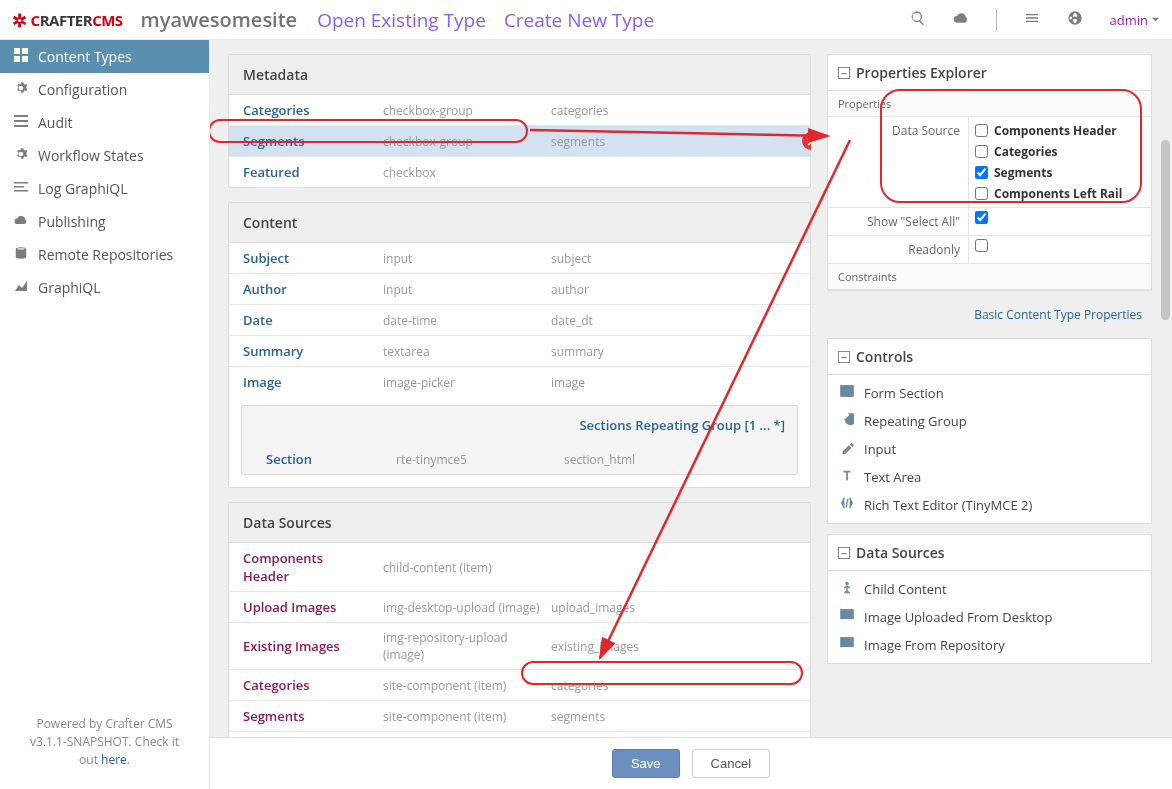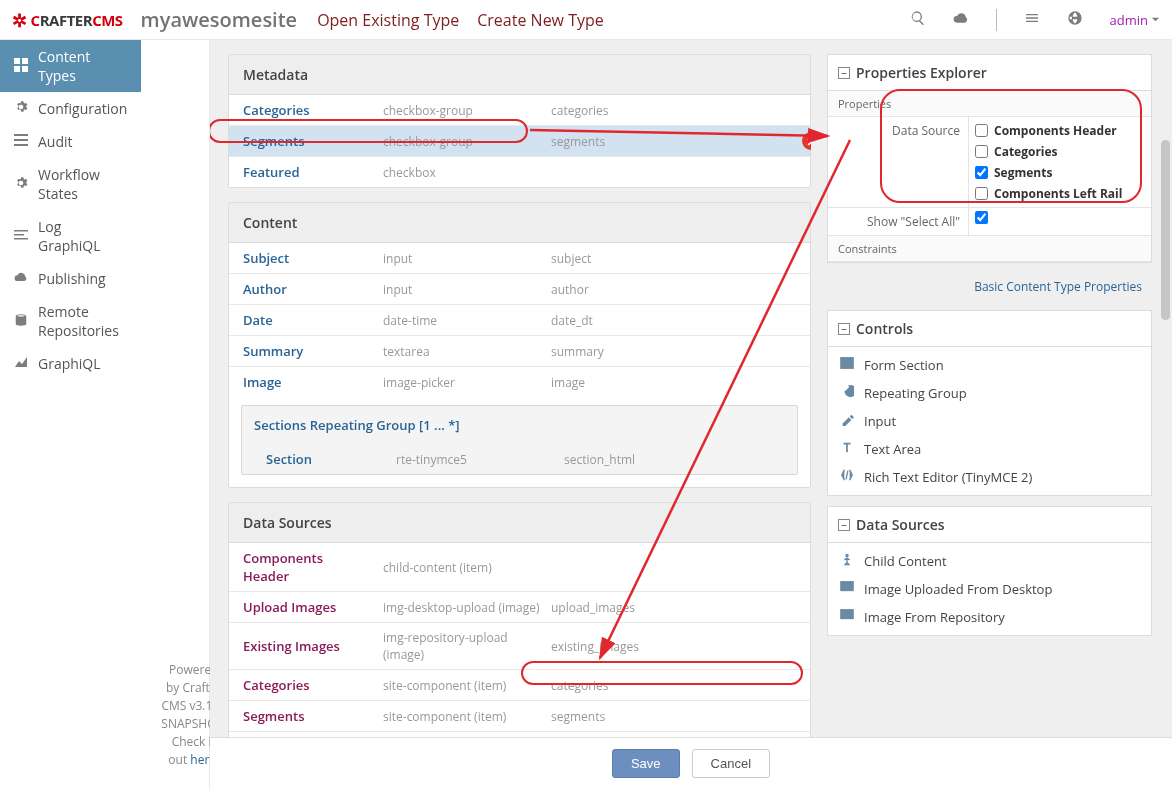--- a/index.html
+++ b/index.html
@@ -3,28 +3,28 @@
 <meta charset="utf-8">
 <style>
 * { box-sizing: border-box; margin: 0; padding: 0; }
 body { font-family: "Open Sans", -apple-system, Helvetica, Arial, sans-serif; font-size: 13px; color: #333; background: #fff; overflow: hidden; }
 .topbar { height: 40px; display: flex; align-items: center; padding: 0 12px; border-bottom: 1px solid #e8e8e8; background: #fff; }
 .logo { display: flex; align-items: center; gap: 4px; font-weight: bold; font-size: 15px; margin-right: 18px; letter-spacing: -0.5px; }
 .logo .gear { color: #d4000f; font-size: 18px; }
 .logo .c { color: #d4000f; }
 .logo .rest { color: #3a3a3a; }
 .sitename { font-size: 20px; color: #737373; font-weight: 600; margin-right: 20px; }
-.toplink { color: #7f1d1d; font-size: 16px; margin-right: 18px; cursor: pointer; }
+.toplink { color: #8b5cf6; font-size: 19px; margin-right: 18px; cursor: pointer; }
 .topbar-right { margin-left: auto; display: flex; align-items: center; gap: 27px; color: #a21caf; }
 .topbar-right .divider { width: 1px; height: 22px; background: #bbb; }
 .admin { cursor: pointer; display: flex; align-items: center; gap: 3px; }
 .icn { width: 16px; height: 16px; display: inline-block; }
 
 .app { display: flex; height: calc(789px - 40px); }
-.sidebar { width: 210px; border-right: 1px solid #e8e8e8; background: #fff; display: flex; flex-direction: row; }
+.sidebar { width: 210px; border-right: 1px solid #e8e8e8; background: #fff; display: flex; flex-direction: column; }
 .nav-item { display: flex; align-items: center; gap: 10px; padding: 7px 14px; color: #555; cursor: pointer; font-size: 14px; }
 .nav-item.active { background: #5b8fb0; color: #fff; }
 .nav-item.active svg path, .nav-item.active svg rect { fill: #fff; }
 .nav-item svg path, .nav-item svg rect { fill: #7d7d7d; }
 .footer { margin-top: auto; padding: 14px 20px 20px; font-size: 12px; color: #888; line-height: 1.5; text-align: center; }
 .footer a { color: #2a6496; }
 
 .main { flex: 1; background: #efefef; padding: 14px 10px 0 18px; position: relative; overflow: hidden; }
 .main-inner { display: flex; gap: 16px; height: 100%; }
 .form-col { flex: 1; overflow-y: auto; padding-bottom: 70px; }
@@ -36,21 +36,21 @@
 .frow { display: flex; align-items: center; border-bottom: 1px solid #e8e8e8; font-size: 13px; min-height: 30px; position: relative; }
 .frow:last-child { border-bottom: none; }
 .frow .name { width: 150px; padding: 6px 10px 6px 14px; color: #2a6496; font-weight: 600; cursor: pointer; }
 .frow .name.ds { color: #8b1a5a; }
 .frow .type { width: 168px; padding: 6px 4px; color: #999; font-size: 12px; }
 .frow .var { flex: 1; padding: 6px 4px; color: #999; font-size: 12px; }
 .frow.selected { background: #d2e2f0; }
 .frow .delete-badge { position: absolute; right: -10px; top: 50%; transform: translateY(-50%); width: 18px; height: 18px; background: #e4342c; border-radius: 50%; display: flex; align-items: center; justify-content: center; color: #fff; font-size: 11px; font-weight: bold; cursor: pointer; }
 
 .nested { margin: 8px 12px 12px; border: 1px solid #d8d8d8; background: #f4f4f4; border-radius: 2px; }
-.nested .nested-head { padding: 10px 12px; color: #2a6496; font-weight: 600; font-size: 13px; cursor: pointer; }
+.nested .nested-head { padding: 10px 12px; color: #2a6496; font-weight: 600; font-size: 13px; cursor: pointer; text-align: right; }
 
 .prop-panel { border: 1px solid #dcdcdc; background: #fff; }
 .prop-head { display: flex; align-items: center; gap: 6px; padding: 8px 10px; border-bottom: 1px solid #dcdcdc; font-weight: 600; font-size: 14px; color: #444; }
 .minus-box { width: 12px; height: 12px; border: 1px solid #888; display: inline-flex; align-items: center; justify-content: center; font-size: 10px; line-height: 1; color: #555; }
 .subhead { padding: 5px 10px; font-size: 11px; color: #666; border-bottom: 1px solid #e4e4e4; background: #fafafa; }
 .prop-row { display: flex; border-bottom: 1px solid #e4e4e4; font-size: 12px; }
 .prop-row .plabel { width: 140px; text-align: right; padding: 5px 8px; color: #666; }
 .prop-row .pval { flex: 1; padding: 3px 6px; border-left: 1px solid #e4e4e4; }
 .chk-line { display: flex; align-items: center; gap: 6px; padding: 2px 0; font-size: 12px; }
 .chk-line b { font-weight: 700; }
@@ -295,20 +295,24 @@
                 <label class="chk-line">
                   <input type="checkbox" style="">
                   <b>Components Left Rail</b>
                 </label>
               </div>
           </div>
           <div class="prop-row">
             <div class="plabel">Show "Select All"</div>
             <div class="pval"><input type="checkbox" id="chk-selall" checked="" style=""></div>
           </div>
+          <div class="prop-row">
+            <div class="plabel">Readonly</div>
+            <div class="pval"><input type="checkbox" id="chk-ro" style=""></div>
+          </div>
           <div class="subhead">Constraints</div>
         </div>
         <div class="link-sm">Basic Content Type Properties</div>
 
         <div class="prop-panel">
           <div class="prop-head">
               <span class="minus-box">−</span>
               <span>Controls</span>
             </div>
           <div class="ctrl-items" id="ctrl-list">

